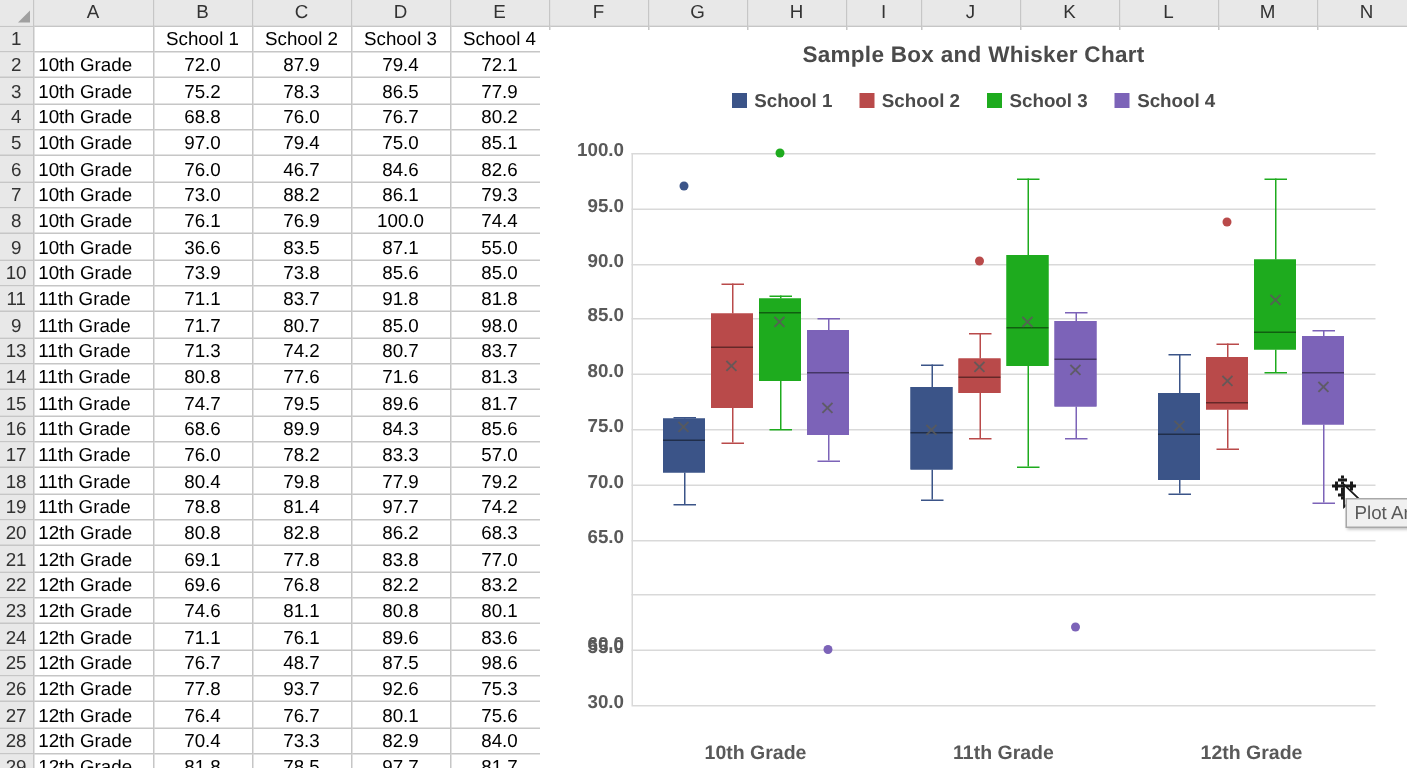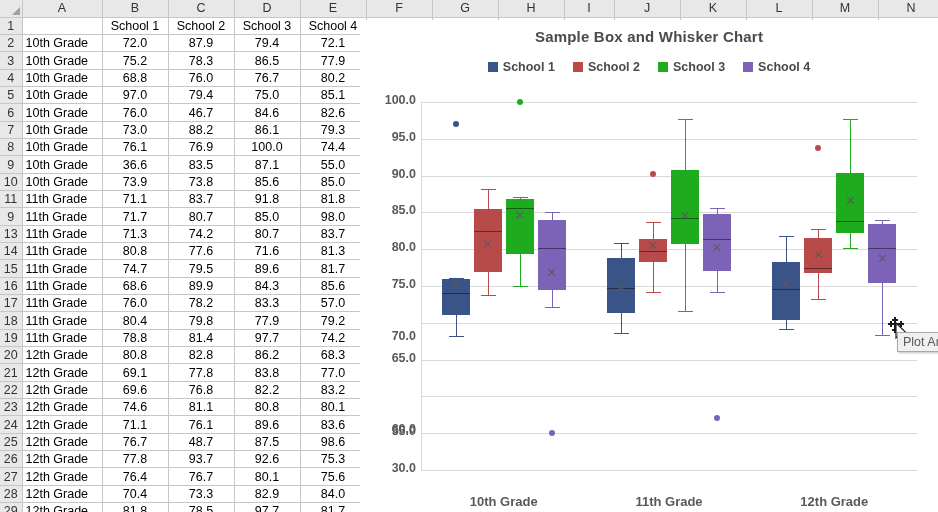--- a/index.html
+++ b/index.html
@@ -612,21 +612,21 @@
 
     <div class="legend" id="chart-legend"><span class="li"><span class="sw" style="background: rgb(59, 84, 136);"></span><span>School 1</span></span><span class="li"><span class="sw" style="background: rgb(185, 74, 74);"></span><span>School 2</span></span><span class="li"><span class="sw" style="background: rgb(30, 171, 30);"></span><span>School 3</span></span><span class="li"><span class="sw" style="background: rgb(124, 99, 184);"></span><span>School 4</span></span></div>
 
     <div class="ylabs" id="y-axis-labels">
         <div class="ylab" style="top: 0px;">100.0</div>
         <div class="ylab" style="top: 36.8px;">95.0</div>
         <div class="ylab" style="top: 73.6px;">90.0</div>
         <div class="ylab" style="top: 110.4px;">85.0</div>
         <div class="ylab" style="top: 147.2px;">80.0</div>
         <div class="ylab" style="top: 184px;">75.0</div>
-        <div class="ylab" style="top: 220.8px; margin-top: 15px;">70.0</div>
+        <div class="ylab" style="top: 220.8px;">70.0</div>
         <div class="ylab" style="top: 257.6px;">65.0</div>
         <div class="ylab" style="top: 294.4px; margin-top: 35px;">60.0</div>
         <div class="ylab" style="top: 331.2px;">55.0</div>
         <div class="ylab" style="top: 368px;">30.0</div>
       </div>
 
     <div class="plot" id="plot-area">
       <div class="axisline"></div>
     <div class="gl" style="top: 0px;"></div>
         <div class="gl" style="top: 36.8px;"></div>

